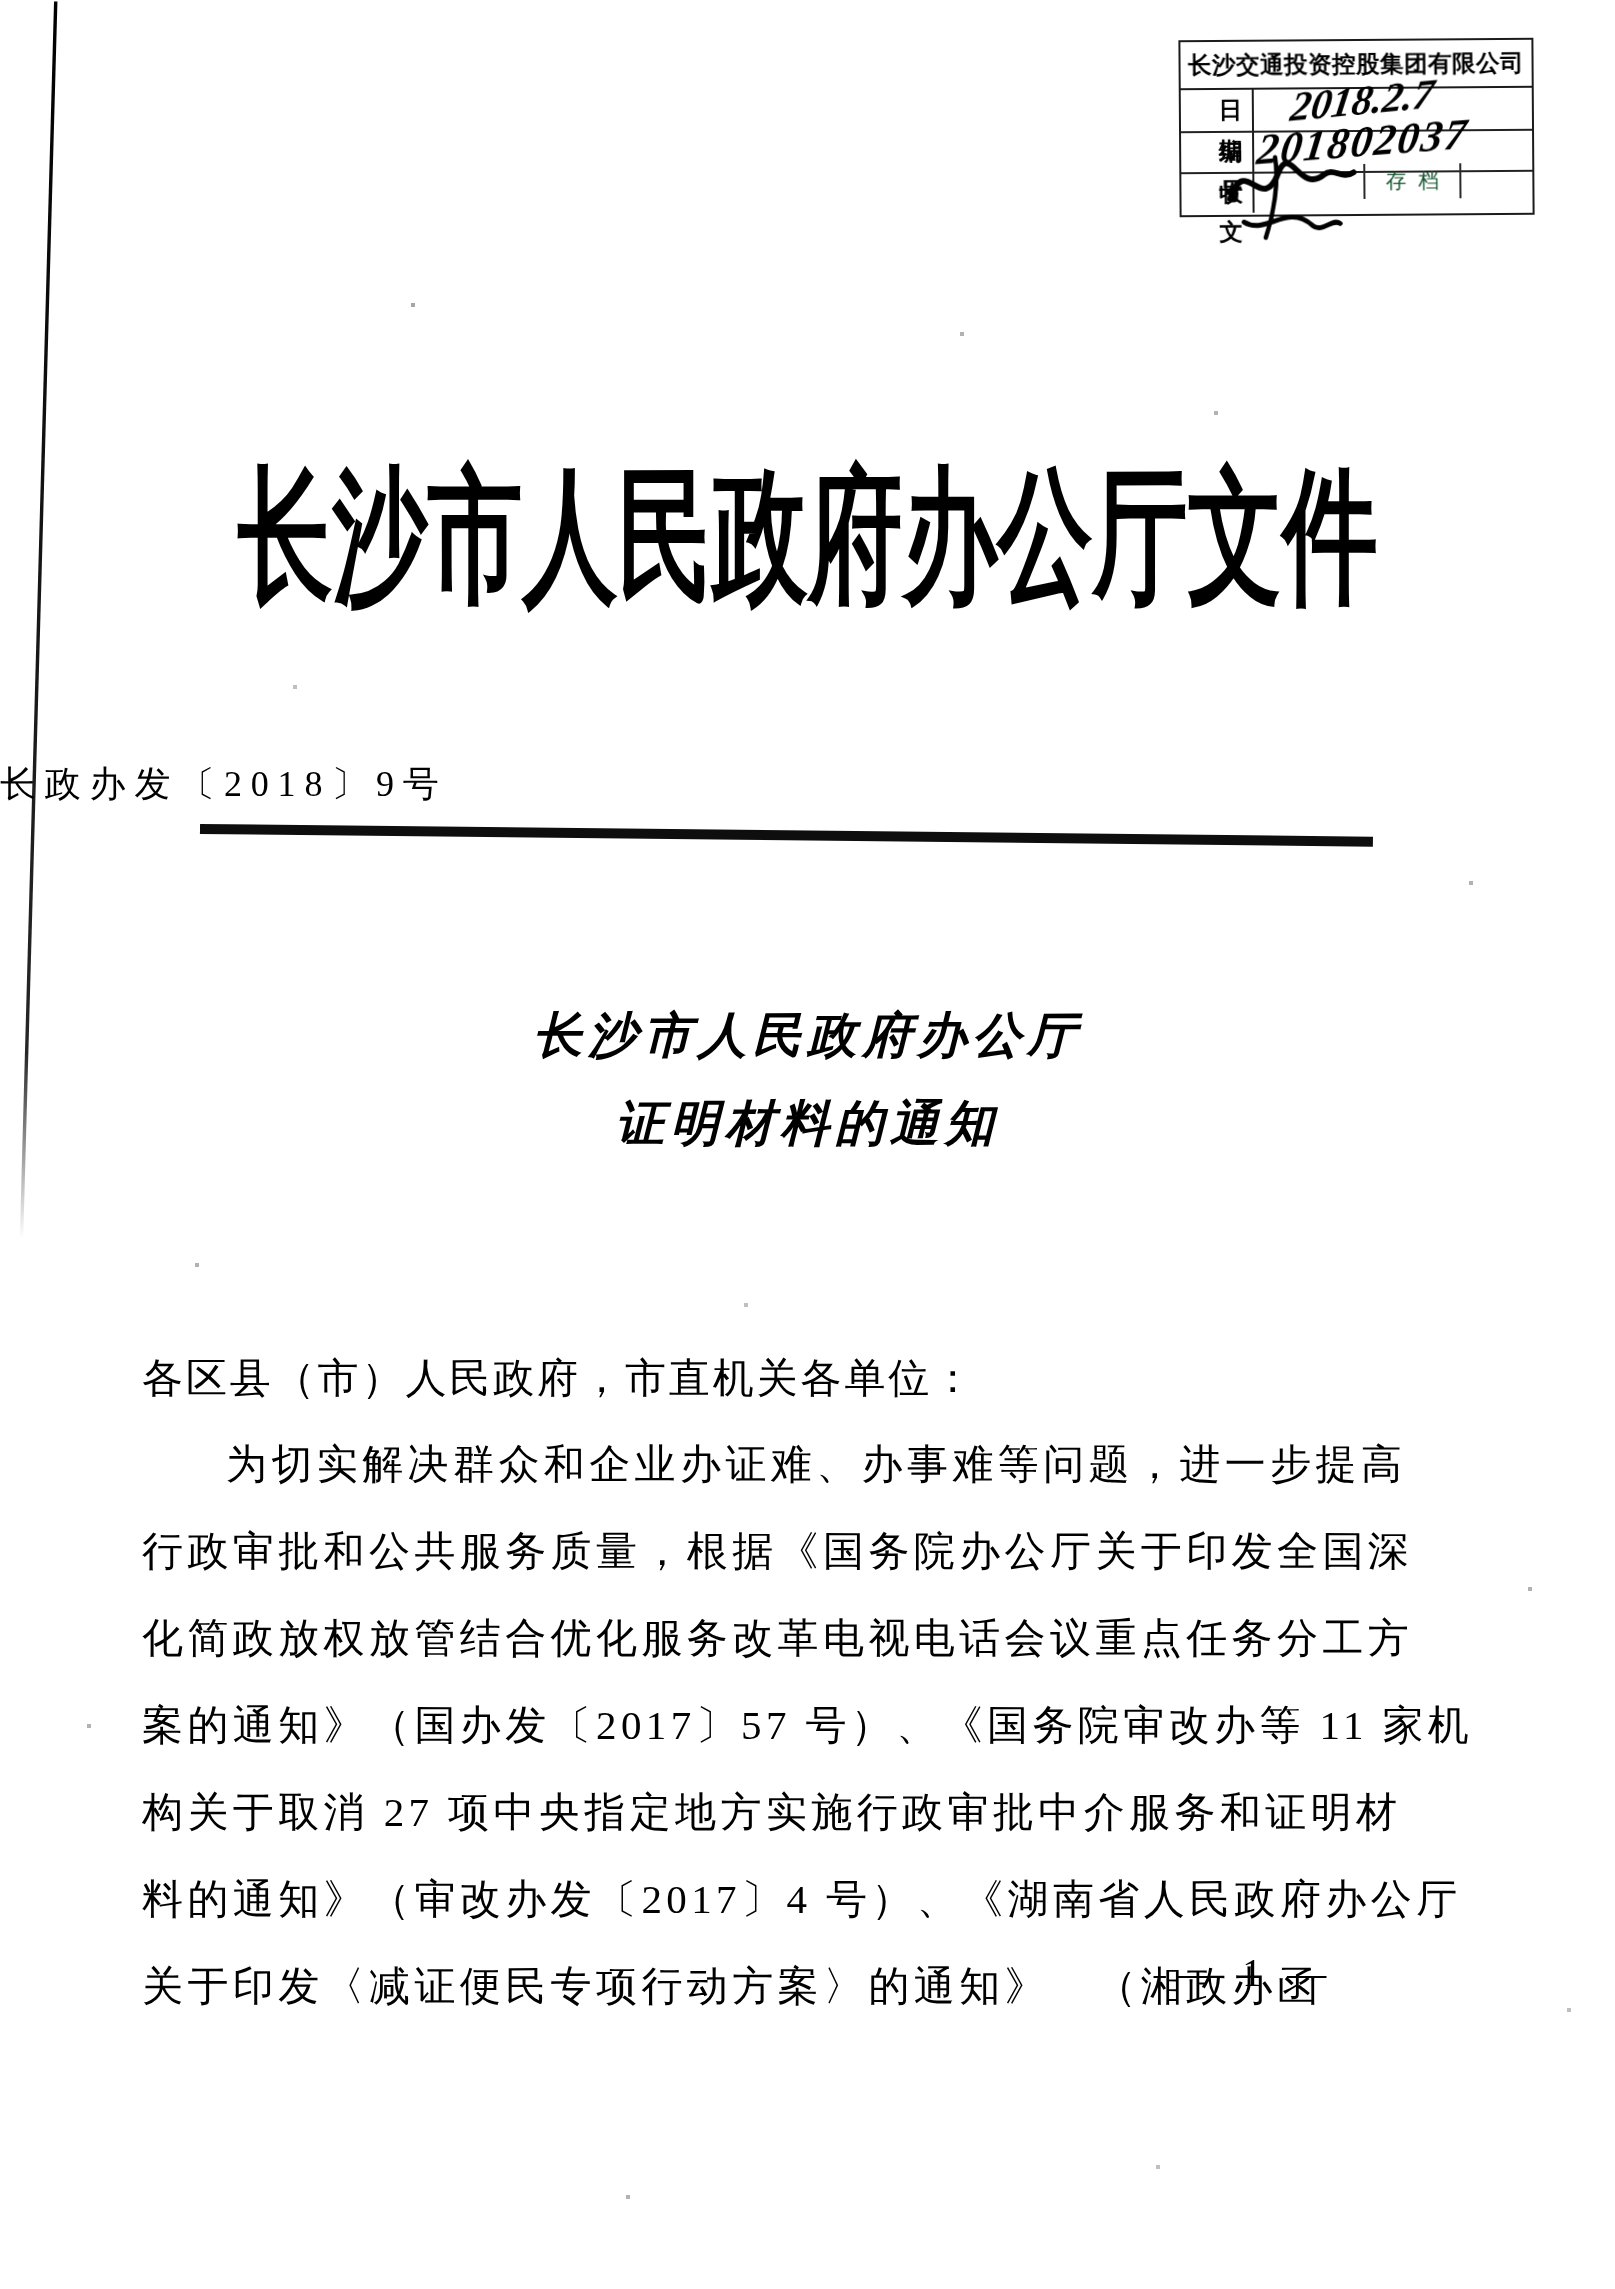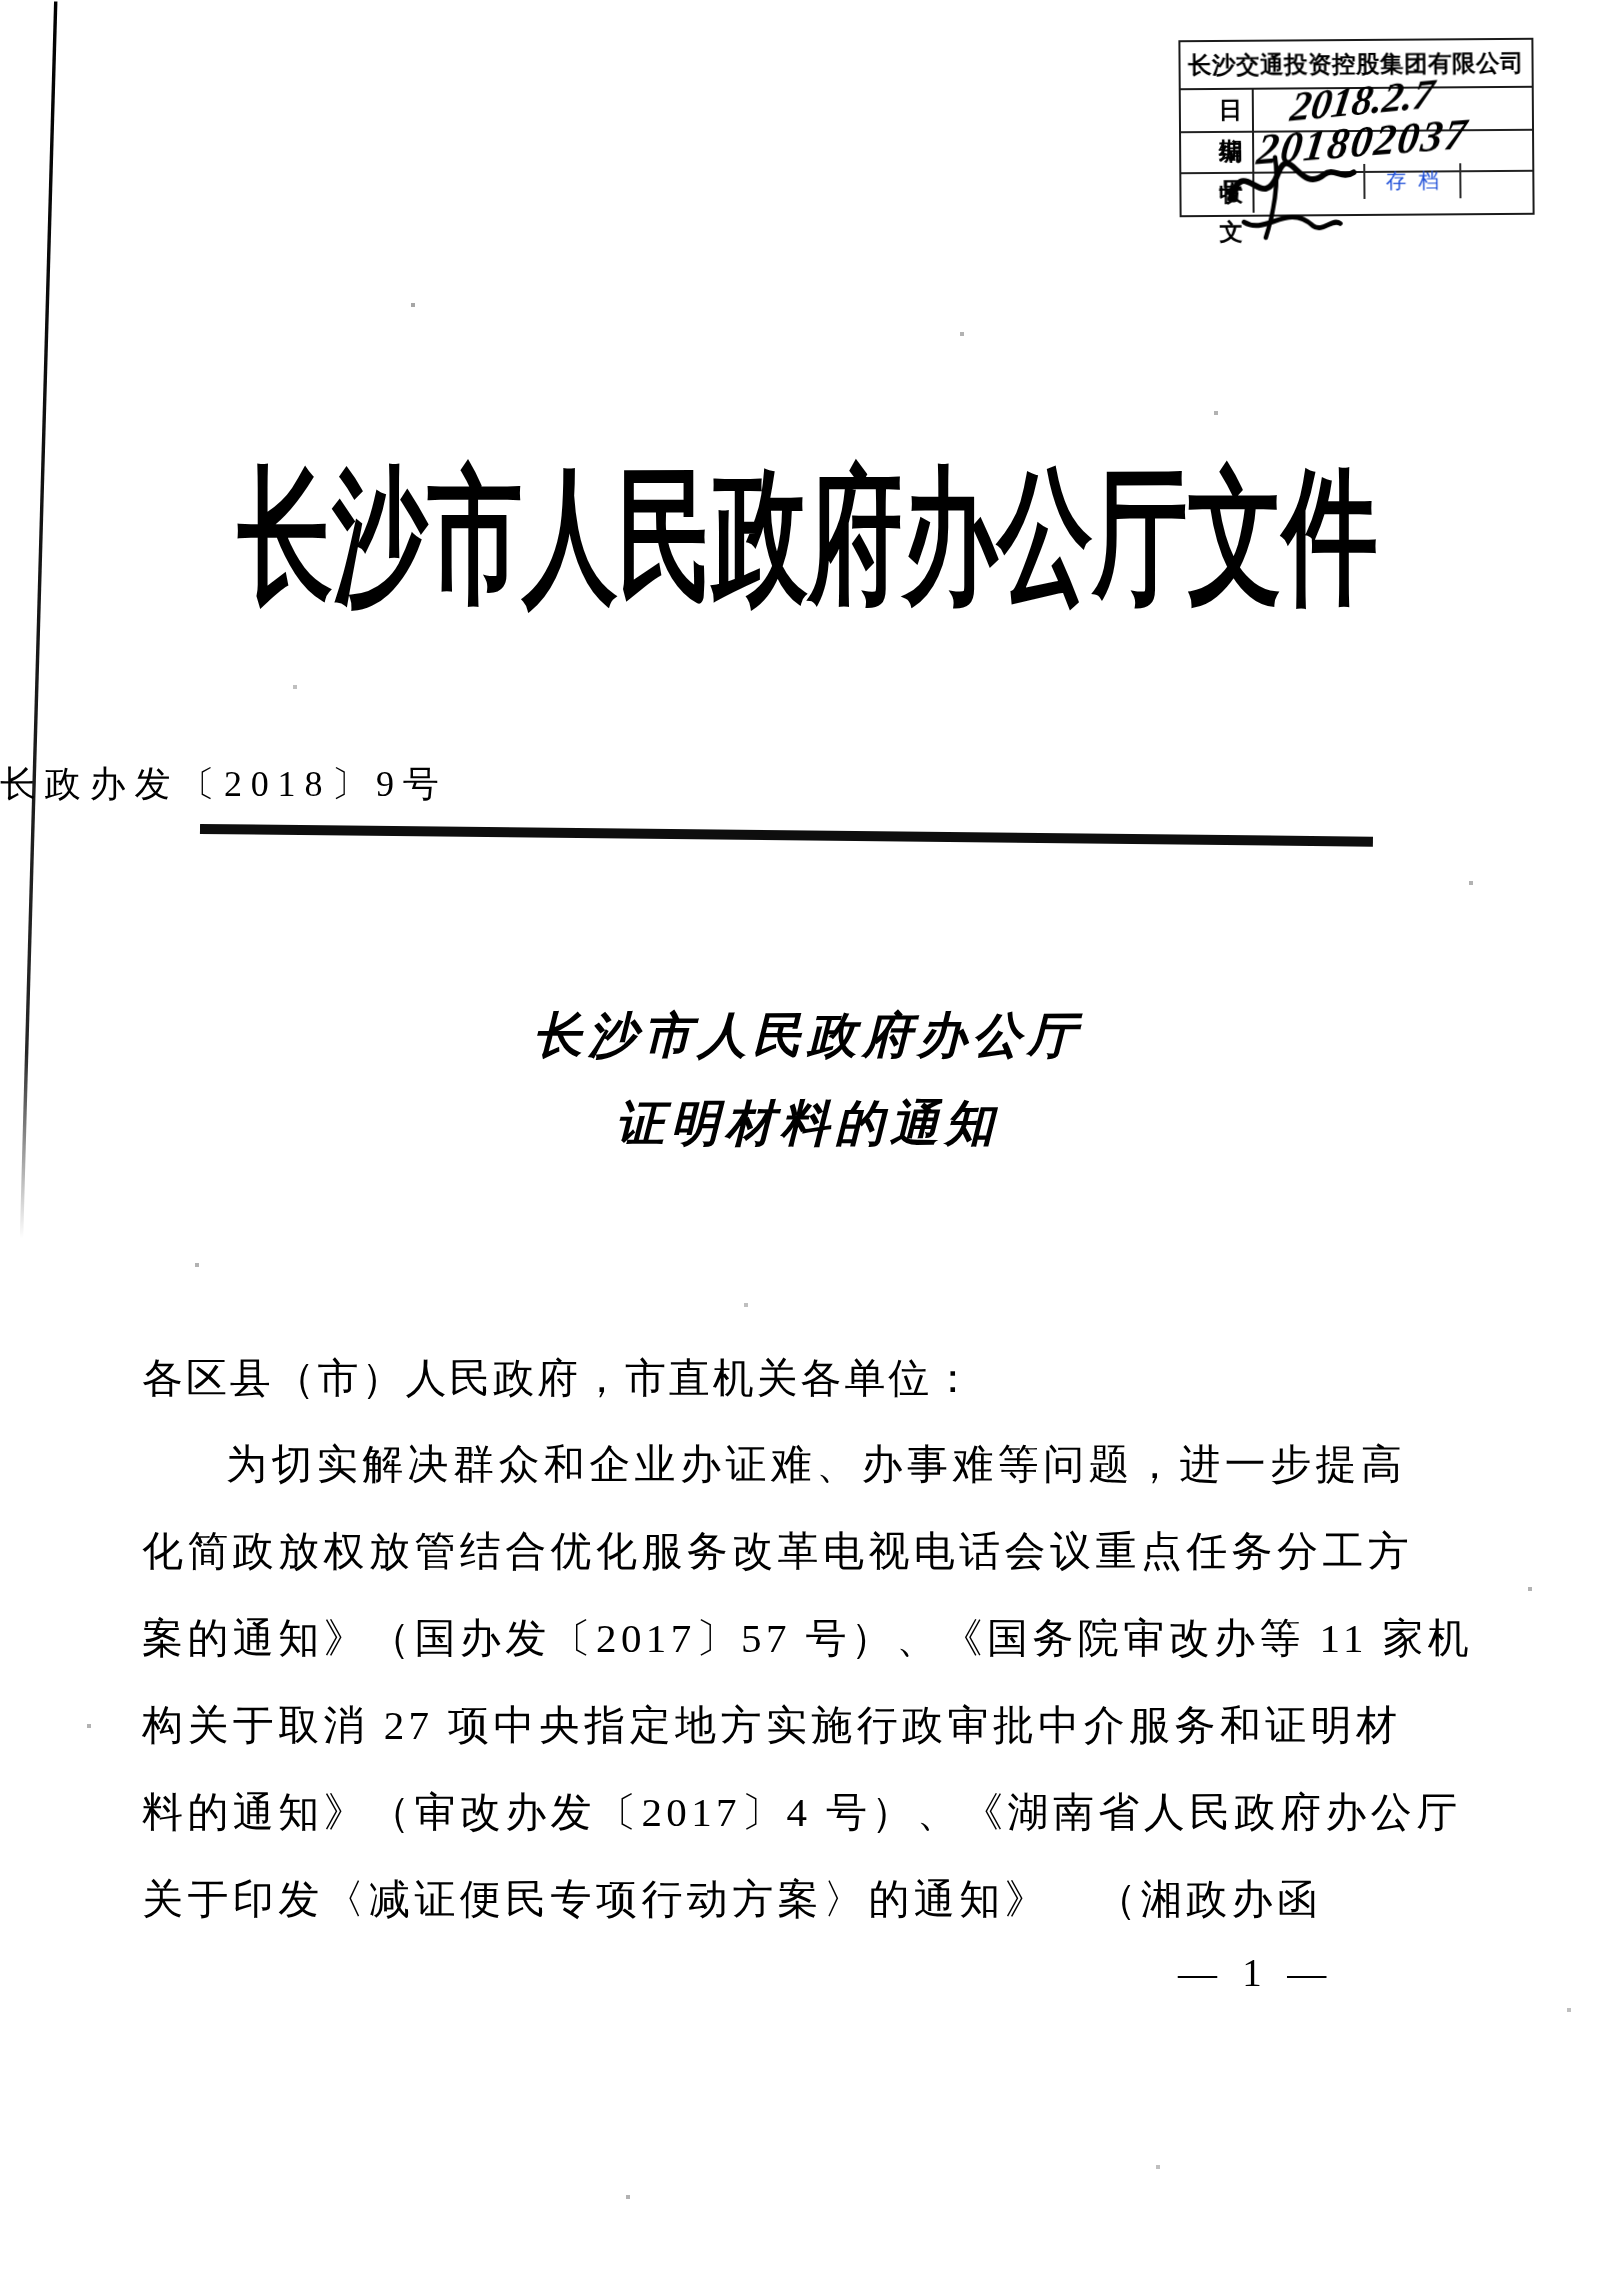--- a/index.html
+++ b/index.html
@@ -70,21 +70,21 @@
     font-style:italic; font-weight:bold;
     white-space:nowrap;
   }
   .hw-date   { left:110px; top:35px;  font-size:41px; transform:rotate(-5deg) skewX(-14deg); }
   .hw-number { left:76px;  top:76px;  font-size:43px; transform:rotate(-4deg) skewX(-12deg); letter-spacing:2px; }
   .hw-sign   { left:37px;  top:96px; }
   .archive-box {
     position:absolute; left:182px; top:123px;
     width:94px; height:35px; line-height:35px;
     border-left:2.9px solid #2a2a2a; border-right:2.9px solid #2a2a2a;
-    font-size:20.6px; color:#1d4ed8;
+    font-size:20.6px; color:#14532d;
     text-align:center; letter-spacing:11.8px; text-indent:11.8px;
     filter:blur(0.7px);
   }
 
   
   .masthead-title {
     position:absolute; left:0; top:459px;
     width:100%; height:159px; line-height:159px;
     text-align:center; white-space:nowrap;
   }
@@ -192,20 +192,21 @@
   <div class="red-rule"></div>
 
   <div class="doc-title">
     <div class="t-line">长沙市人民政府办公厅</div>
     <div class="t-line">证明材料的通知</div>
   </div>
 
   <div class="body-text">
     <div class="salutation">各区县（市）人民政府，市直机关各单位：</div>
     <div class="b-line indent">为切实解决群众和企业办证难、办事难等问题，进一步提高</div>
+    <div class="b-line">行政审批和公共服务质量，根据《国务院办公厅关于印发全国深</div>
     <div class="b-line">化简政放权放管结合优化服务改革电视电话会议重点任务分工方</div>
     <div class="b-line">案的通知》（国办发〔2017〕57 号）、《国务院审改办等 11 家机</div>
     <div class="b-line">构关于取消 27 项中央指定地方实施行政审批中介服务和证明材</div>
     <div class="b-line">料的通知》（审改办发〔2017〕4 号）、《湖南省人民政府办公厅</div>
     <div class="b-line">关于印发〈减证便民专项行动方案〉的通知》　（湘政办函</div>
   </div>
 
   <div class="page-number">— 1 —</div>
 
 </div>

